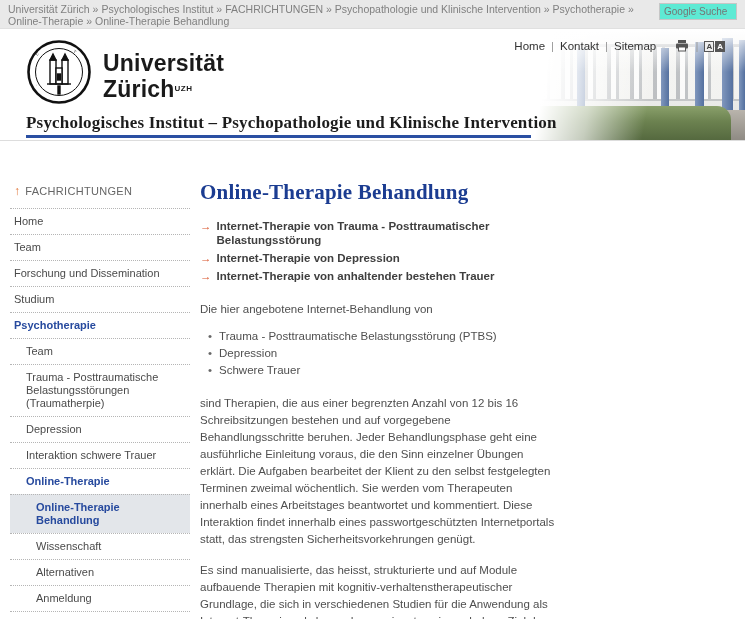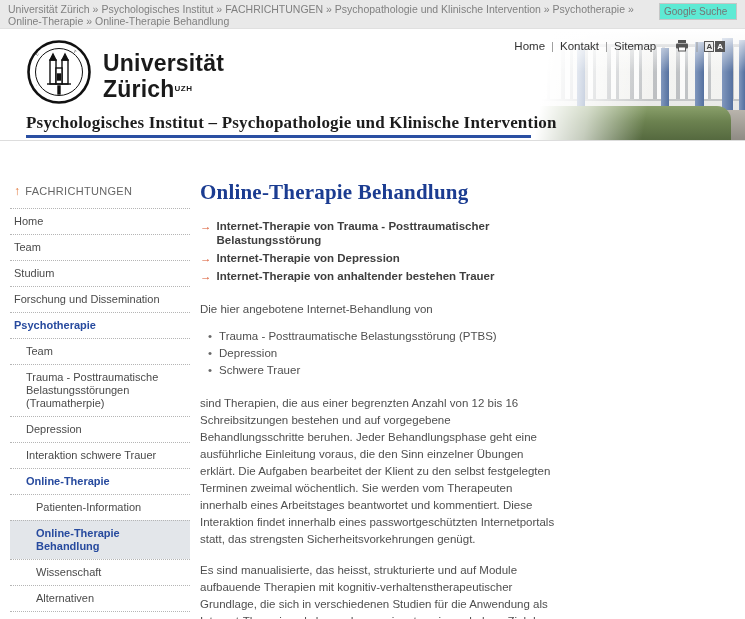--- a/index.html
+++ b/index.html
@@ -193,29 +193,28 @@
 </div>
 
 <div class="sidebar">
   <div class="side-head">
     <span class="up-arrow">↑</span>
     <span>FACHRICHTUNGEN</span>
   </div>
   <div class="side-list">
       <div class="side-item lvl0">Home</div>
       <div class="side-item lvl0">Team</div>
+      <div class="side-item lvl0">Forschung und Dissemination</div>
       <div class="side-item lvl0">Studium</div>
-      <div class="side-item lvl0">Forschung und Dissemination</div>
       <div class="side-item lvl0 active-section">Psychotherapie</div>
       <div class="side-item lvl1">Team</div>
       <div class="side-item lvl1">Trauma - Posttraumatische Belastungsstörungen (Traumatherpie)</div>
       <div class="side-item lvl1">Depression</div>
       <div class="side-item lvl1">Interaktion schwere Trauer</div>
       <div class="side-item lvl1 active-section">Online-Therapie</div>
-      <div class="side-item lvl2">Patienten-Information</div>
       <div class="side-item lvl2 selected">Online-Therapie Behandlung</div>
       <div class="side-item lvl2">Wissenschaft</div>
       <div class="side-item lvl2">Alternativen</div>
       <div class="side-item lvl2">Anmeldung</div>
     </div>
 </div>
 
 <div class="main">
   <div class="page-title">Online-Therapie Behandlung</div>
   <div class="arrow-links">

